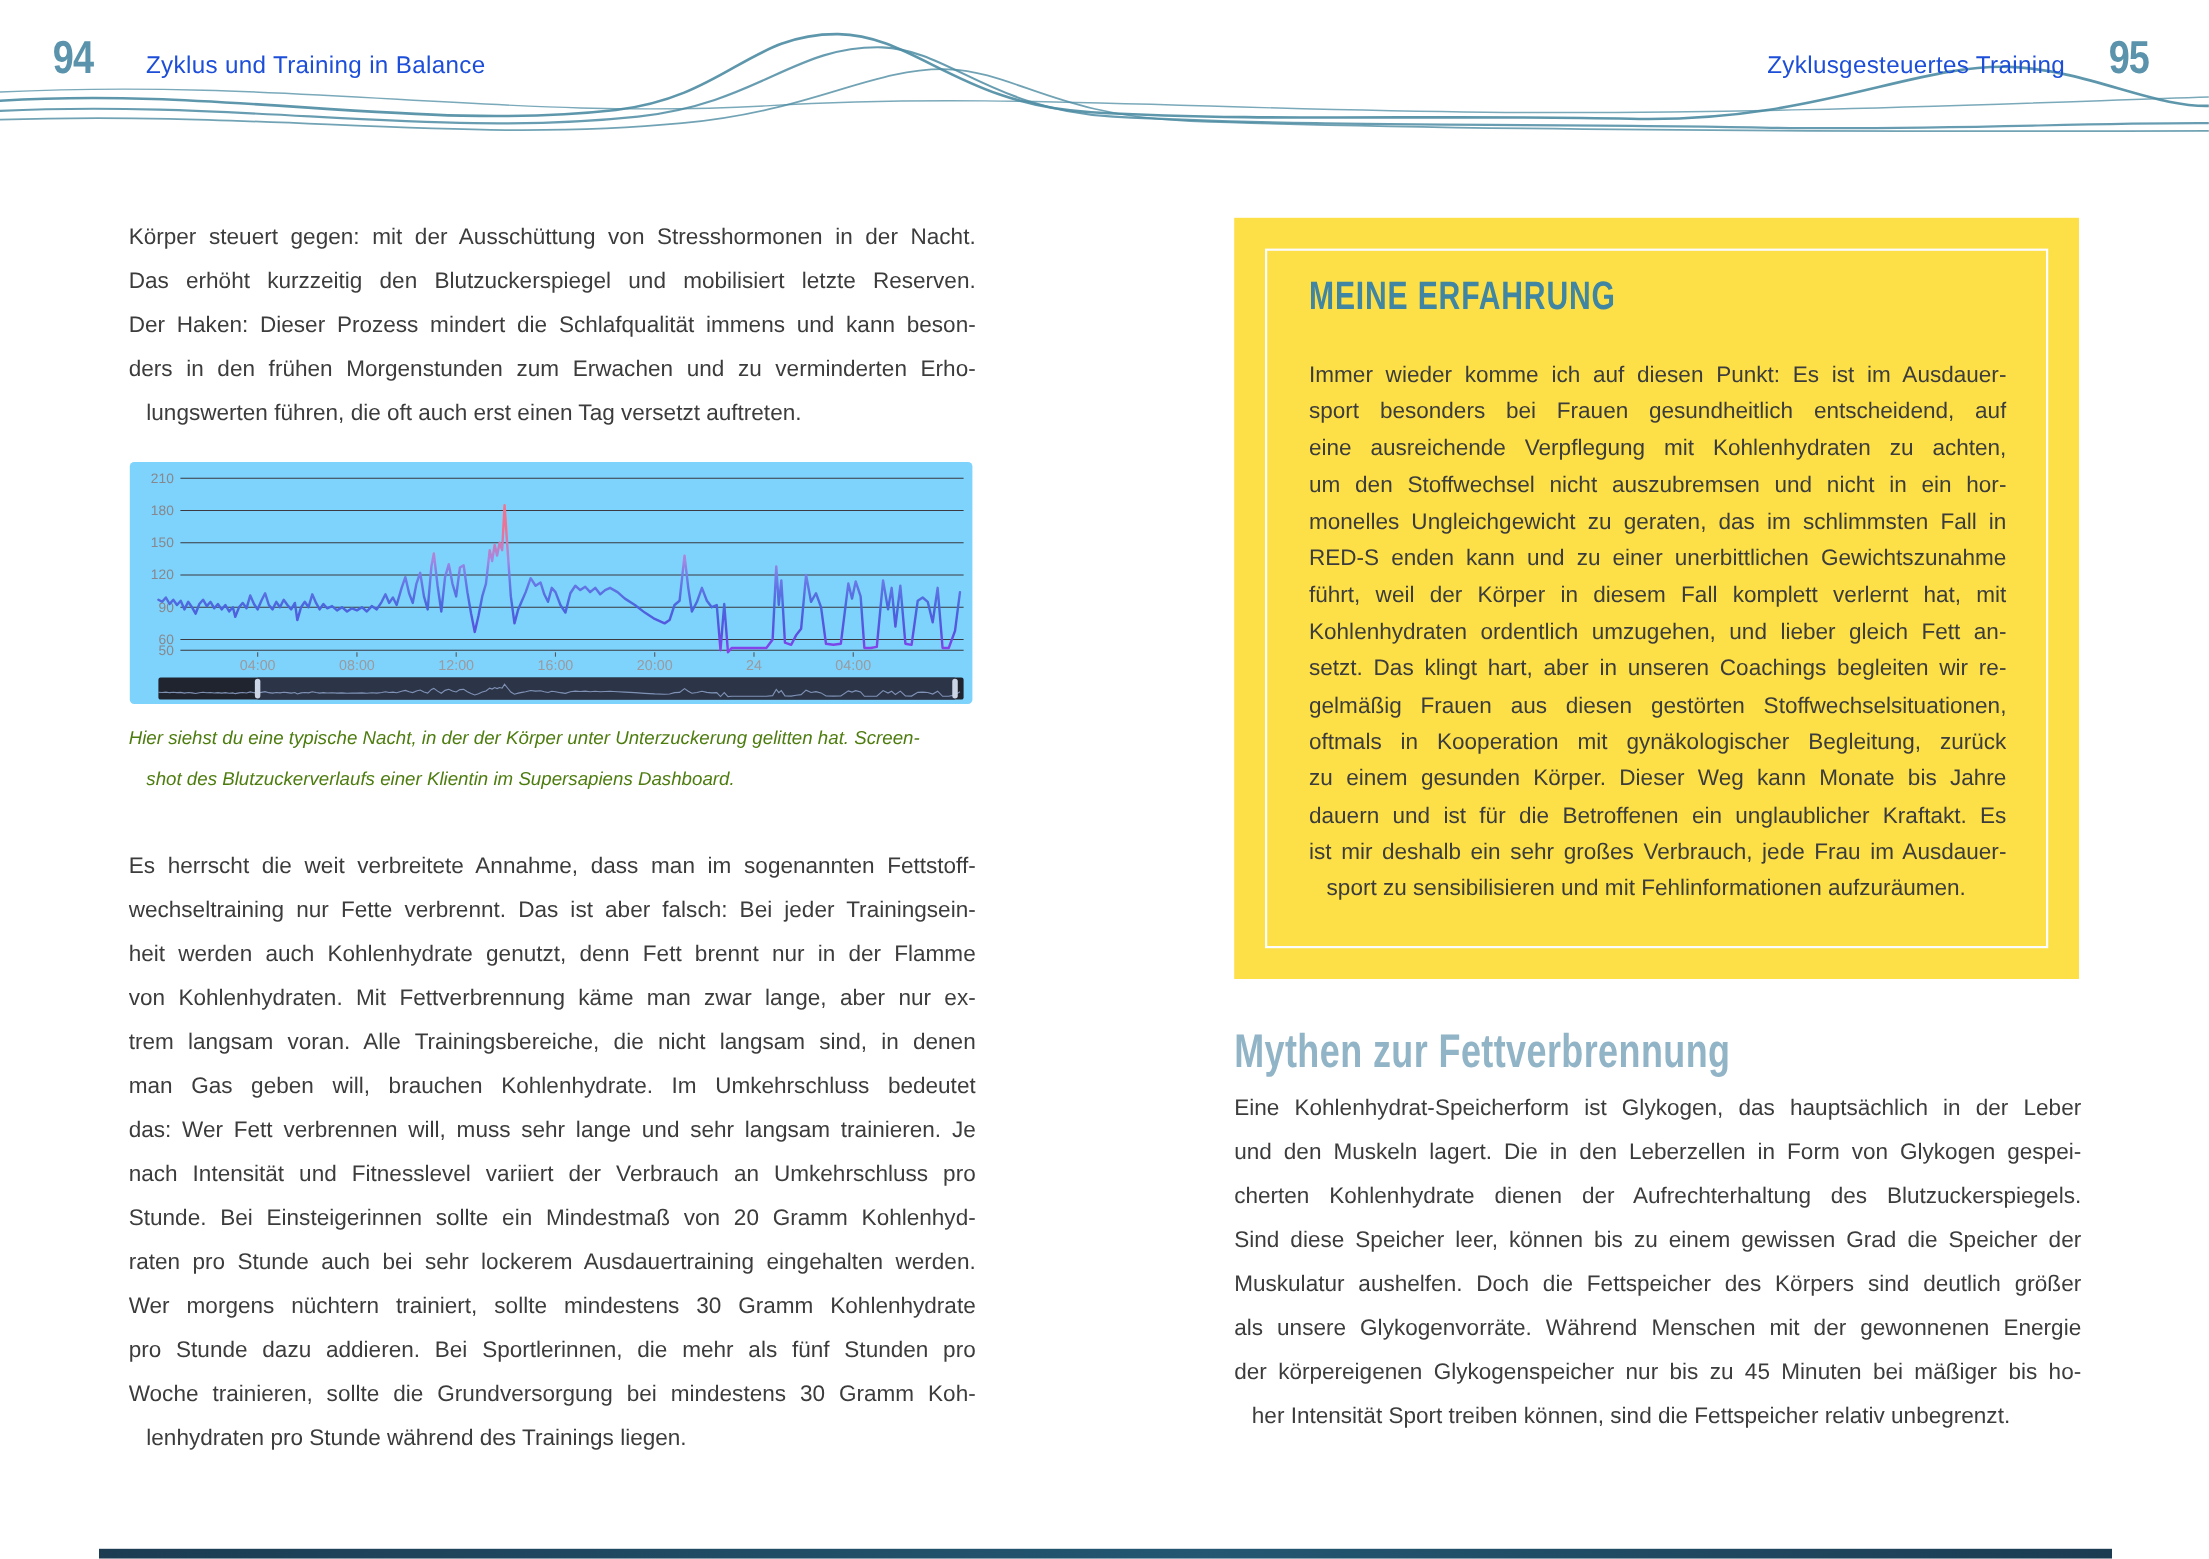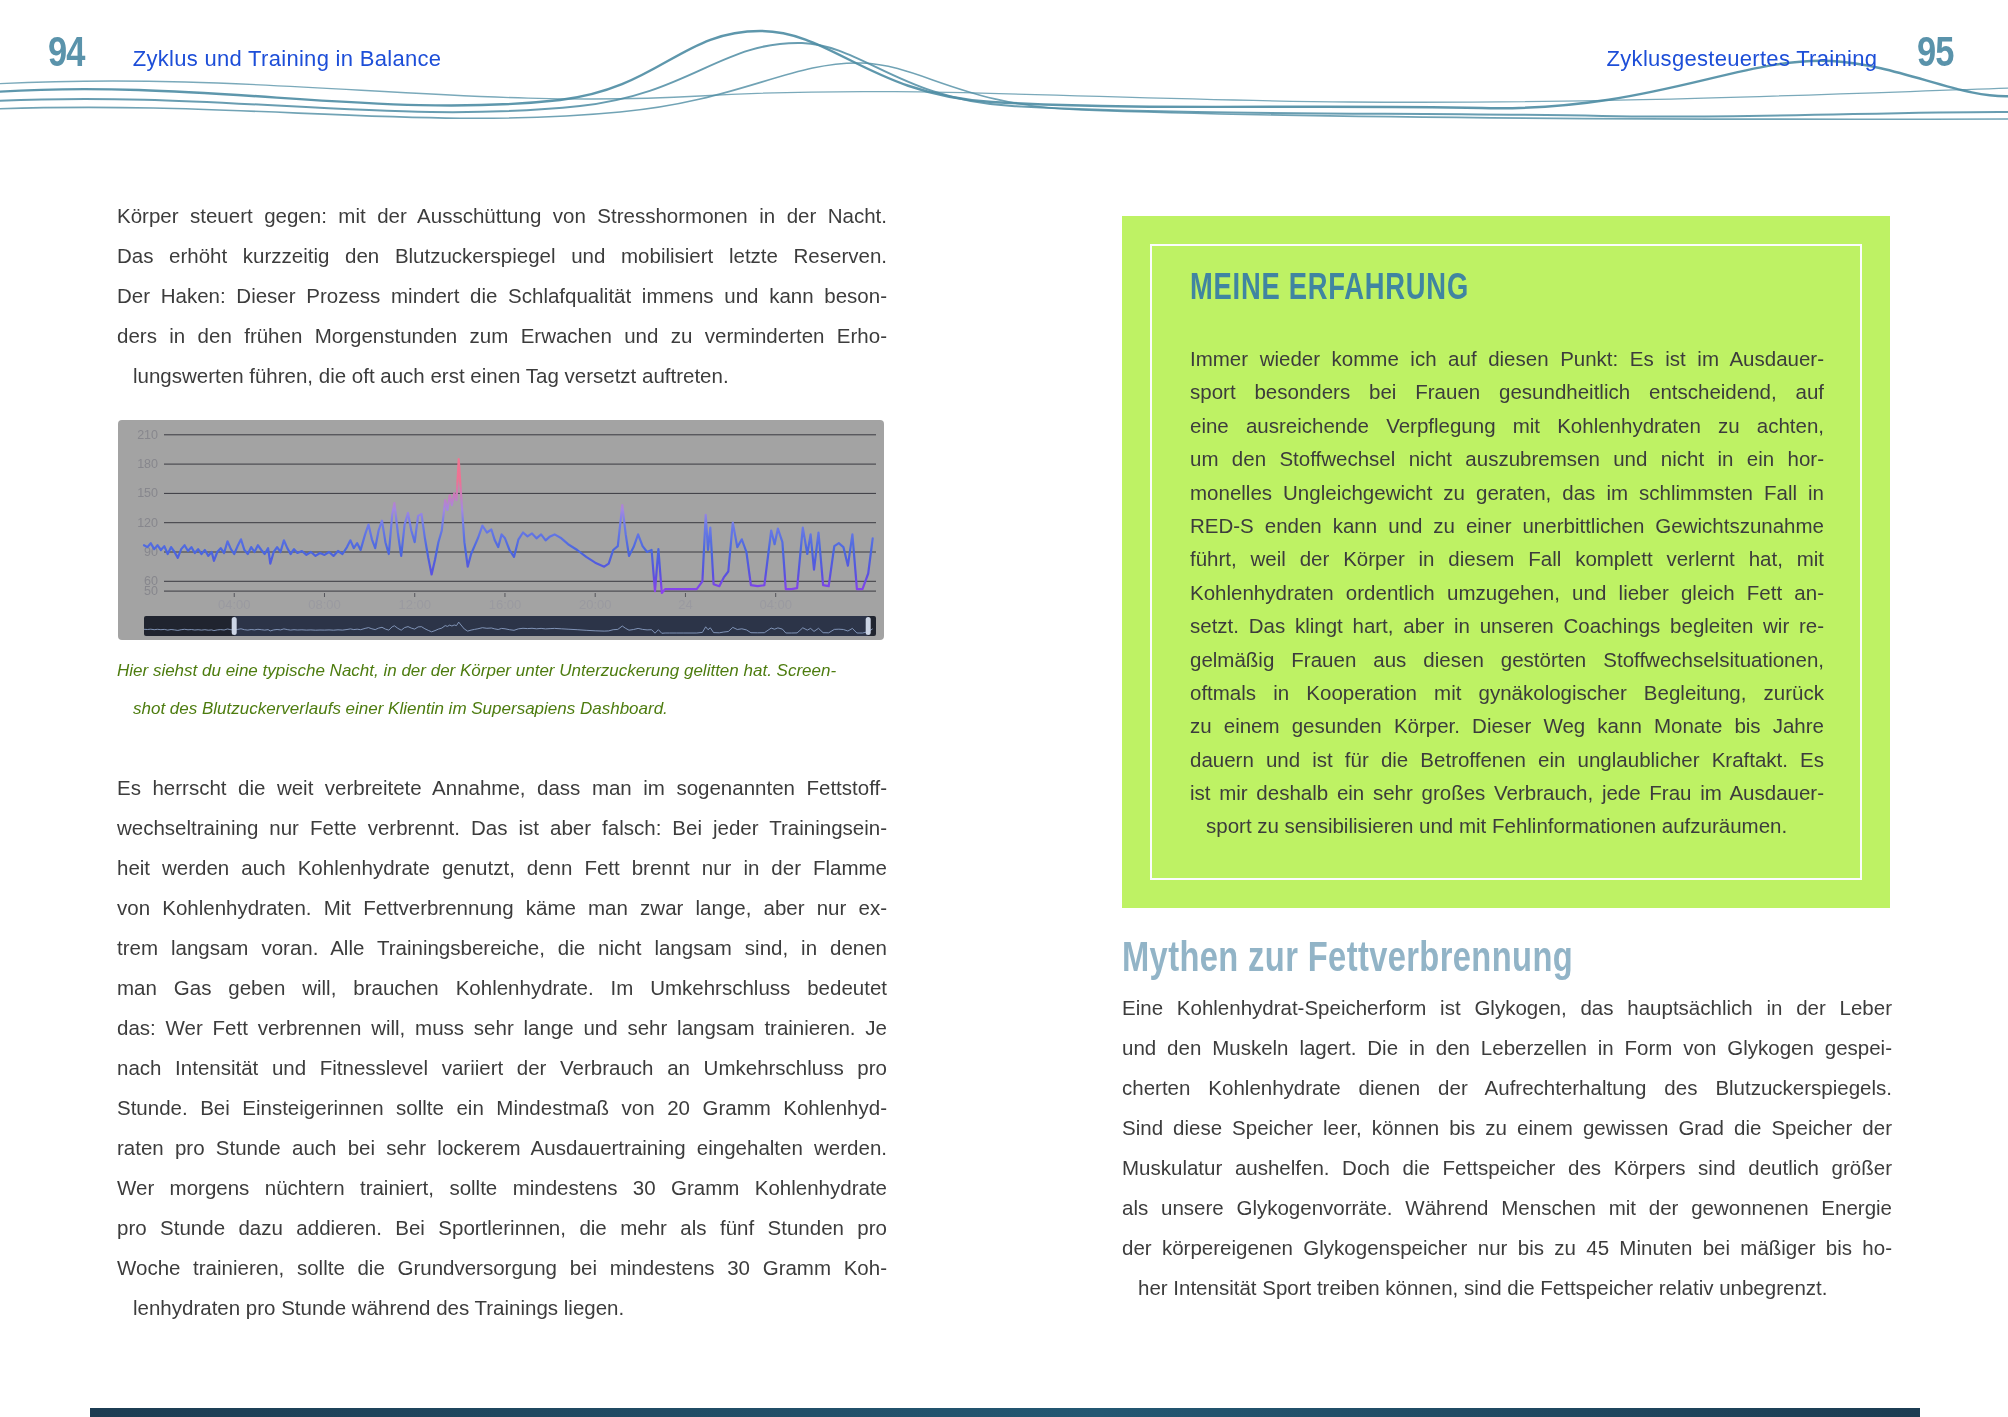--- a/index.html
+++ b/index.html
@@ -10,22 +10,22 @@
   .waves{position:absolute;left:0;top:0;z-index:0;}
   .hdr{position:absolute;top:28px;z-index:2;display:flex;align-items:baseline;gap:40px;}
   .hdr-left{left:48px;}
   .hdr-right{right:46px;}
   .pgnum{font-size:42px;font-weight:bold;color:#5a93ab;display:inline-block;transform:scaleX(.82);transform-origin:left center;letter-spacing:-1px;}
   .hdr-title{font-size:22px;color:#1d4ed8;letter-spacing:.3px;}
   .col{position:absolute;width:770px;}
   .jline{height:40px;line-height:40px;font-size:20.5px;text-align:justify;text-align-last:justify;overflow:hidden;}
   .jline.last-line{text-align-last:left;margin-left:16px;}
   .caption .jline{height:38px;line-height:38px;font-size:17px;font-style:italic;color:#4d7c0f;text-align:left;text-align-last:left;}
-  .chart-box{position:absolute;left:118px;top:420px;width:766px;height:220px;background:#a3a3a3;border-radius:4px;z-index:1;}
-  .exp-box{position:absolute;left:1122px;top:216px;width:768px;height:692px;background:#bef264;}
+  .chart-box{position:absolute;left:118px;top:420px;width:766px;height:220px;background:#7dd3fc;border-radius:4px;z-index:1;}
+  .exp-box{position:absolute;left:1122px;top:198px;width:768px;height:692px;background:#fde047;}
   .exp-inner{position:absolute;left:28px;top:28px;right:28px;bottom:28px;border:2px solid #fbfcfd;}
   .condensed{display:inline-block;font-weight:bold;transform:scaleX(.76);transform-origin:left center;white-space:nowrap;}
   .exp-title{position:absolute;left:68px;top:50px;font-size:36px;color:#4085a1;letter-spacing:1px;}
   .exp-text{position:absolute;left:68px;top:126px;width:634px;}
   .exp-text .jline{height:33.4px;line-height:33.4px;font-size:20.5px;}
   .myths-title{position:absolute;left:1122px;top:932px;font-size:43px;color:#92b4c7;letter-spacing:.5px;}
   .bottom-bar{position:absolute;left:90px;right:88px;bottom:0;height:9px;background:linear-gradient(90deg,#1c3c52,#235772 55%,#1c3c52);z-index:2;}
   svg text{font-family:"Liberation Sans",sans-serif;}
 </style>
 </head>

